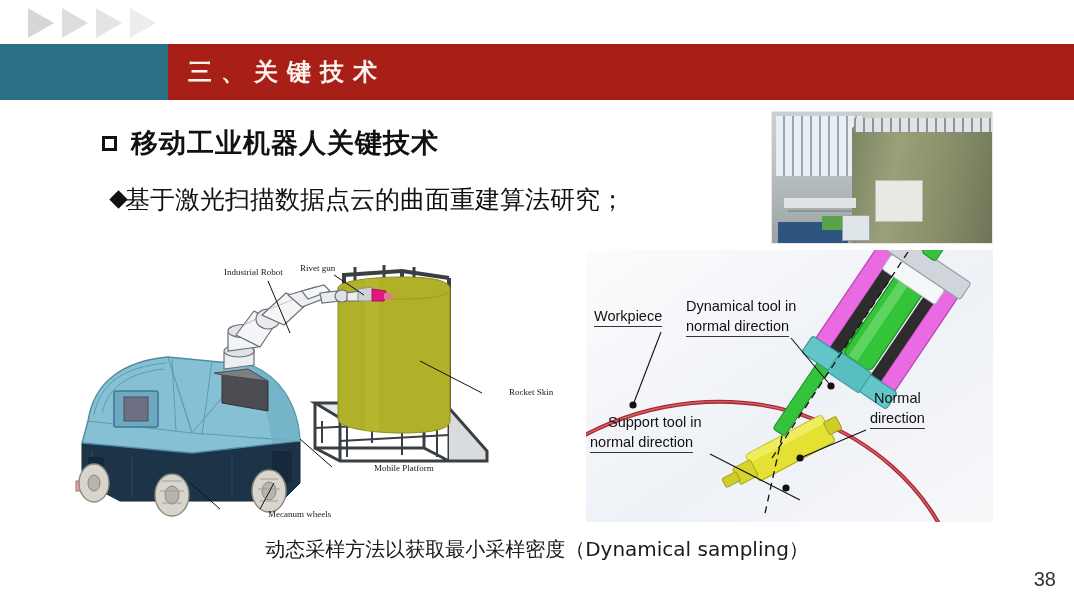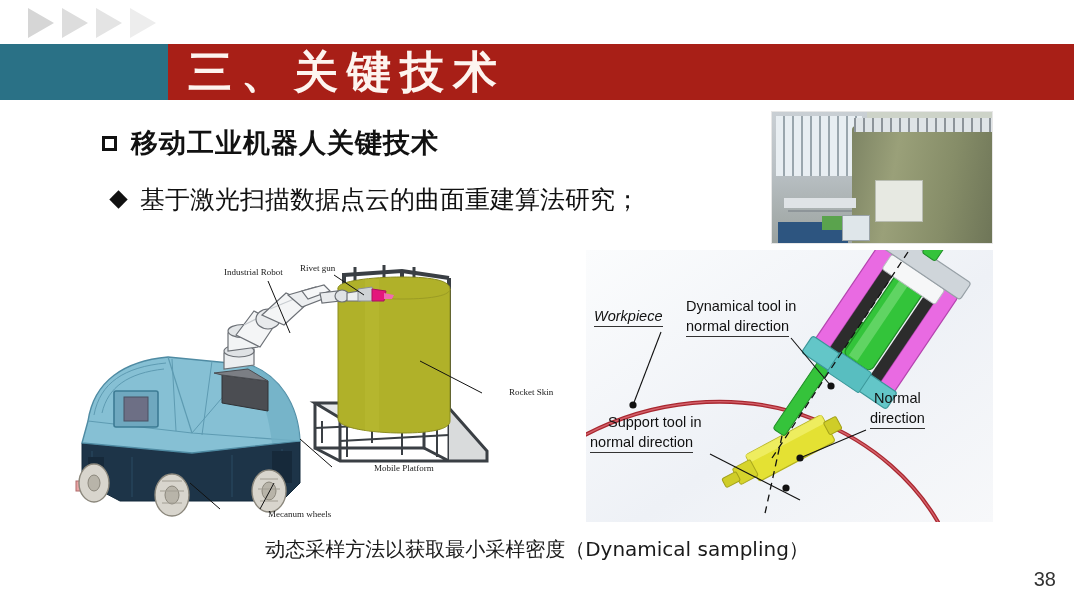--- a/index.html
+++ b/index.html
@@ -46,21 +46,21 @@
     background: #2a7186;
   }
   .band-red {
     flex: 1; height: 100%;
     background: #a81f17;
     display: flex;
     align-items: center;
   }
   .slide-title {
     color: #fdf4ef;
-    font-size: 44px;
+    font-size: 24px;
     font-weight: bold;
     letter-spacing: 9px;
     margin-left: 20px;
     font-family: "DejaVu Sans", "Liberation Sans", sans-serif;
     white-space: nowrap;
   }
 
   
   .heading-row {
     position: absolute;
@@ -82,21 +82,21 @@
     letter-spacing: 1px;
     font-family: "DejaVu Sans", "Liberation Sans", sans-serif;
     white-space: nowrap;
   }
 
   .sub-row {
     position: absolute;
     left: 112px; top: 183px;
     display: flex;
     align-items: center;
-    gap: 15px;
+    gap: 0;
   }
   .dia-bullet {
     width: 13px; height: 13px;
     background: #111;
     transform: rotate(45deg);
   }
   .sub-text {
     font-size: 25px;
     color: #111;
     font-family: "DejaVu Sans", "Liberation Sans", sans-serif;
@@ -434,21 +434,21 @@
     </g>
 
     <g stroke="#111" stroke-width="1.1" fill="none">
       <path d="M75 82 L47 155"></path>
       <path d="M205 88 L245 136"></path>
       <path d="M124 204 L214 250"></path>
       <path d="M280 180 L214 208"></path>
     </g>
   </svg>
 
-  <span class="rt-label under" style="left:8px; top:58px;font-style:italic;">Workpiece</span>
+  <span class="rt-label under" style="left:8px; top:58px;">Workpiece</span>
   <span class="rt-label" style="left:100px; top:48px;">Dynamical tool in</span>
   <span class="rt-label under" style="left:100px; top:68px;">normal direction</span>
   <span class="rt-label" style="left:22px; top:164px;">Support tool in</span>
   <span class="rt-label under" style="left:4px; top:184px;">normal direction</span>
   <span class="rt-label" style="left:288px; top:140px;">Normal</span>
   <span class="rt-label under" style="left:284px; top:160px;">direction</span>
 </div>
 
 <div class="caption">动态采样方法以获取最小采样密度（Dynamical sampling）</div>
 

